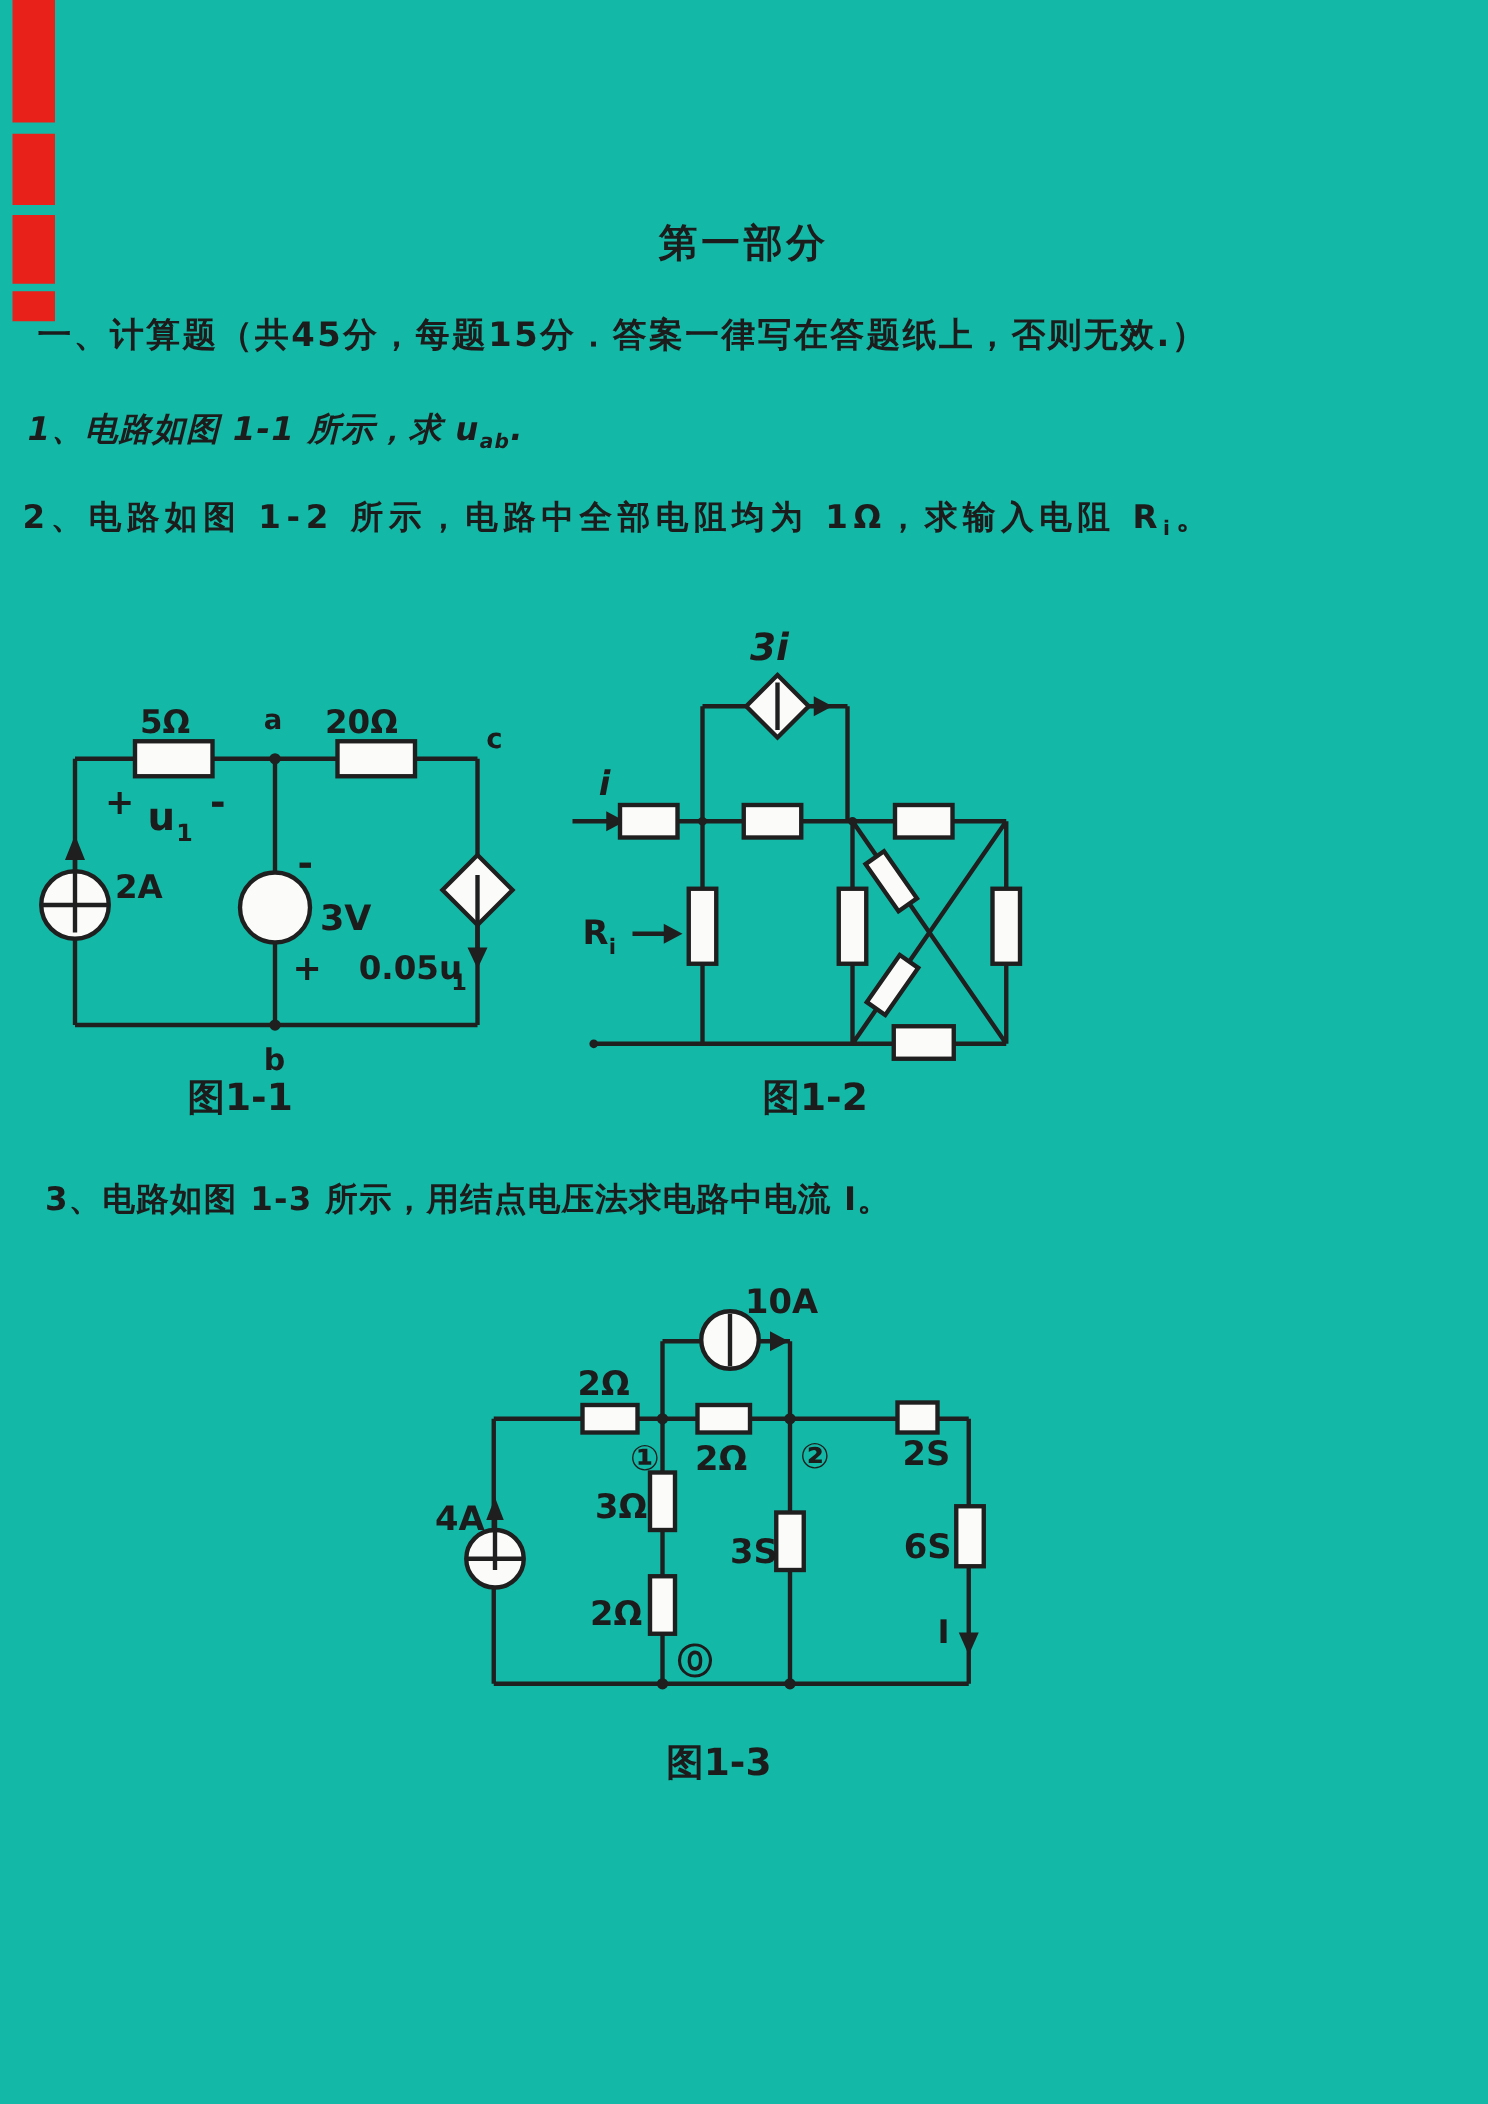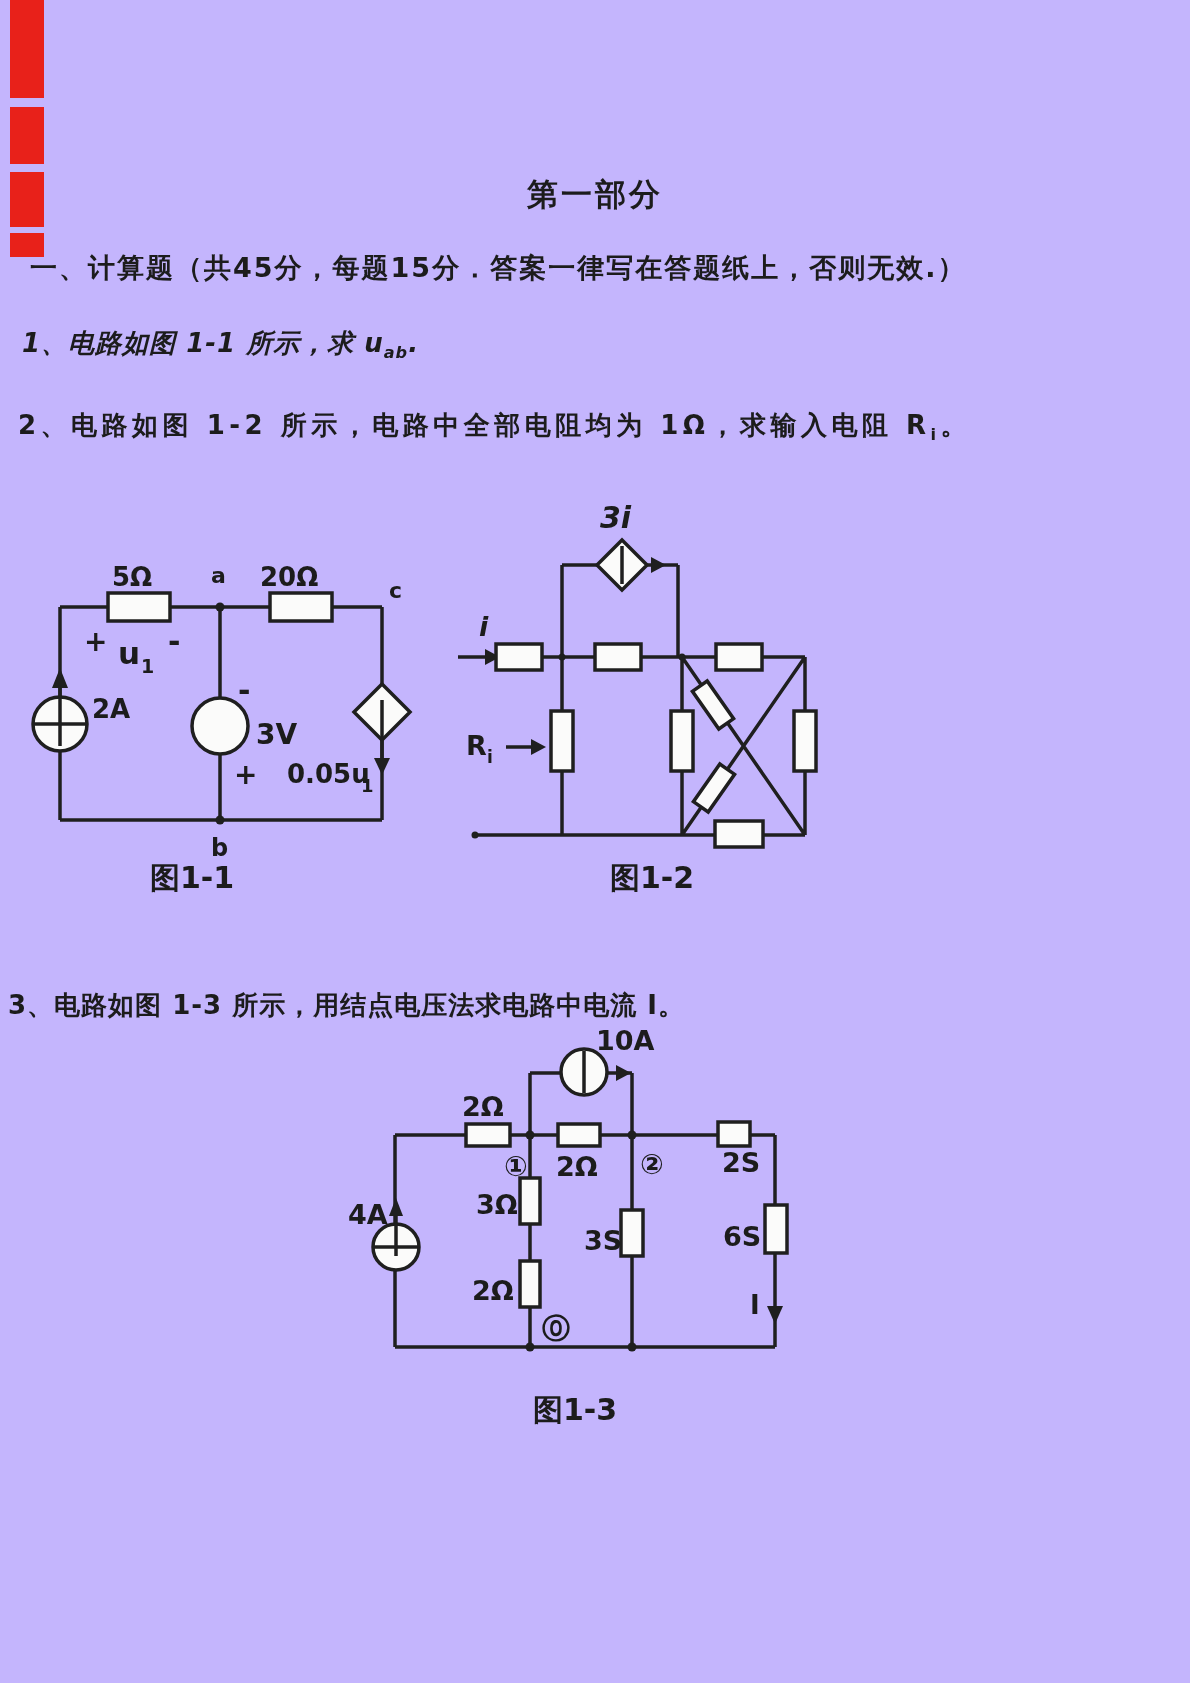--- a/index.html
+++ b/index.html
@@ -1,26 +1,26 @@
 <!DOCTYPE html>
 <html><head>
 <meta charset="utf-8">
 <style>
   html,body{margin:0;padding:0;background:#888;}
   .page{
     position:relative; width:1190px; height:1683px;
-    background:#c4b5fd; overflow:hidden;
+    background:#14b8a6; overflow:hidden;
     font-family:"DejaVu Sans", sans-serif; color:#1f1f1f;
   }
   .txt{position:absolute; white-space:nowrap; font-weight:700; color:#1c1c1c;}
   .title{top:174px; left:0; width:100%; text-align:center; font-size:31px; letter-spacing:3px;}
   .heading{top:250px; left:30px; font-size:27px; letter-spacing:2px;}
   .q1{top:326px; left:22px; font-size:26px; letter-spacing:1px;font-style:italic;}
-  .q2{top:408px; left:18px; font-size:26px; letter-spacing:4.5px;}
-  .q3{top:942px; left:8px; font-size:26px; letter-spacing:1px;margin-top:46px;}
+  .q2{top:396px; left:18px; font-size:26px; letter-spacing:4.5px;}
+  .q3{top:942px; left:36px; font-size:26px; letter-spacing:1px;}
   sub{font-size:0.62em;}
   svg{position:absolute; left:0; top:0;}
   .wire{stroke:#1f1f1f; stroke-width:3.5; fill:none;}
   .comp{fill:#fbfbfa; stroke:#1f1f1f; stroke-width:3.5;}
   .dot{fill:#1f1f1f; stroke:none;}
   .lbl{font-family:"DejaVu Sans",sans-serif; font-weight:700; fill:#1c1c1c;}
   .it{font-style:italic;}
 </style>
 </head>
 <body>

